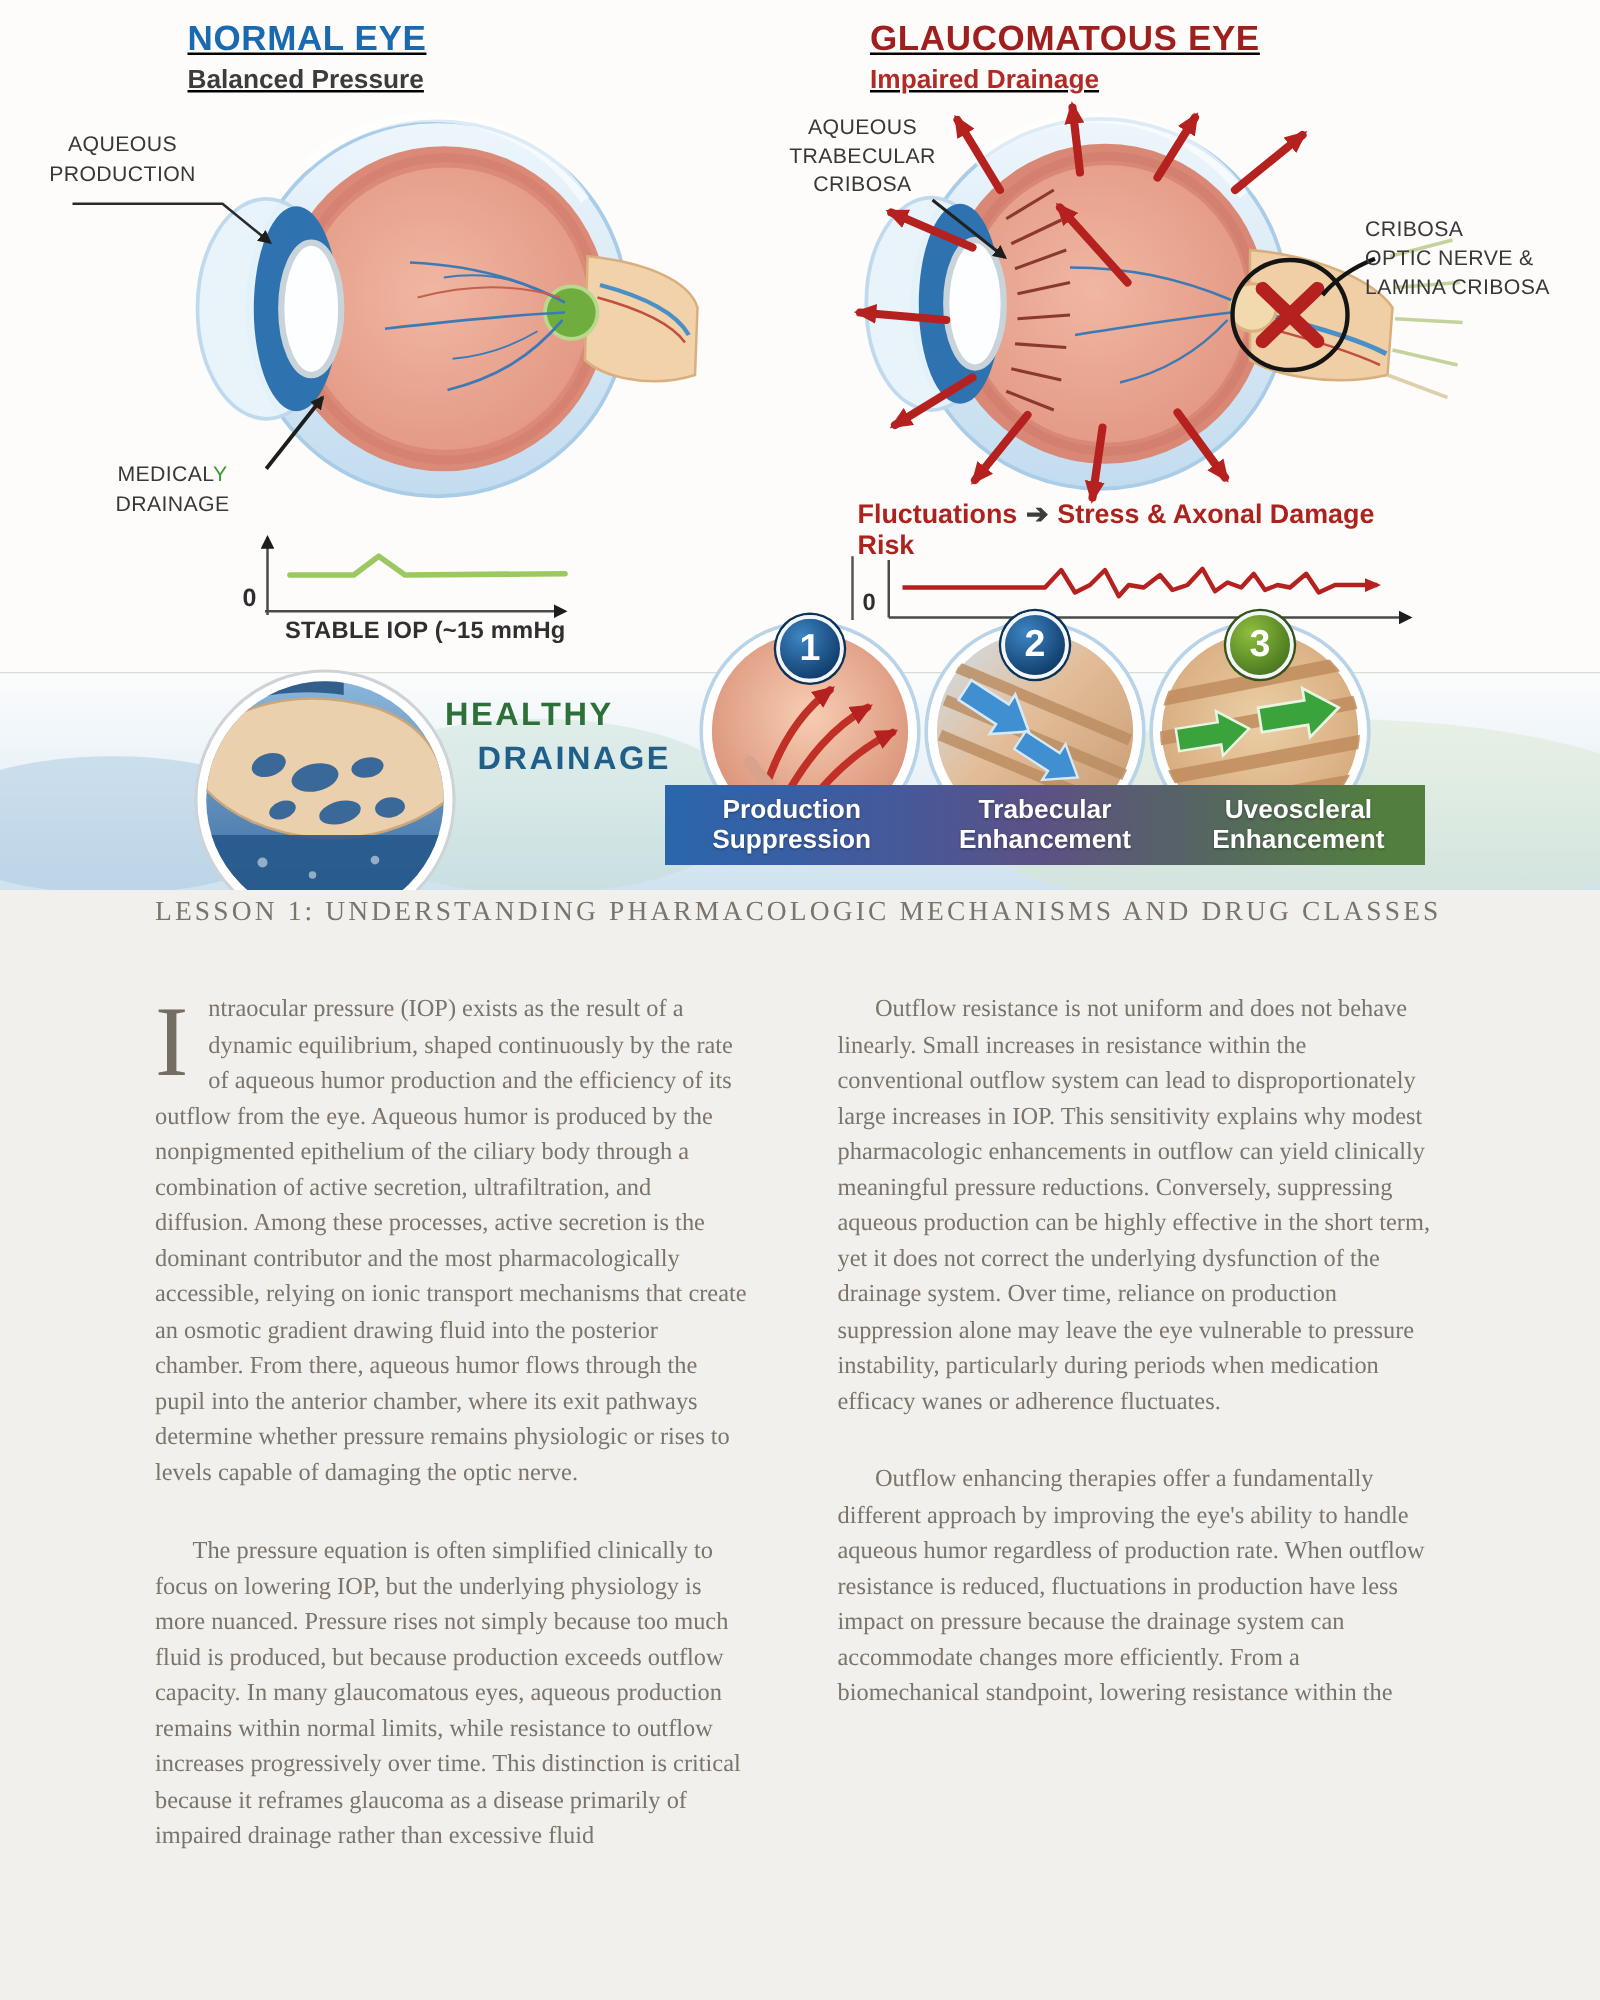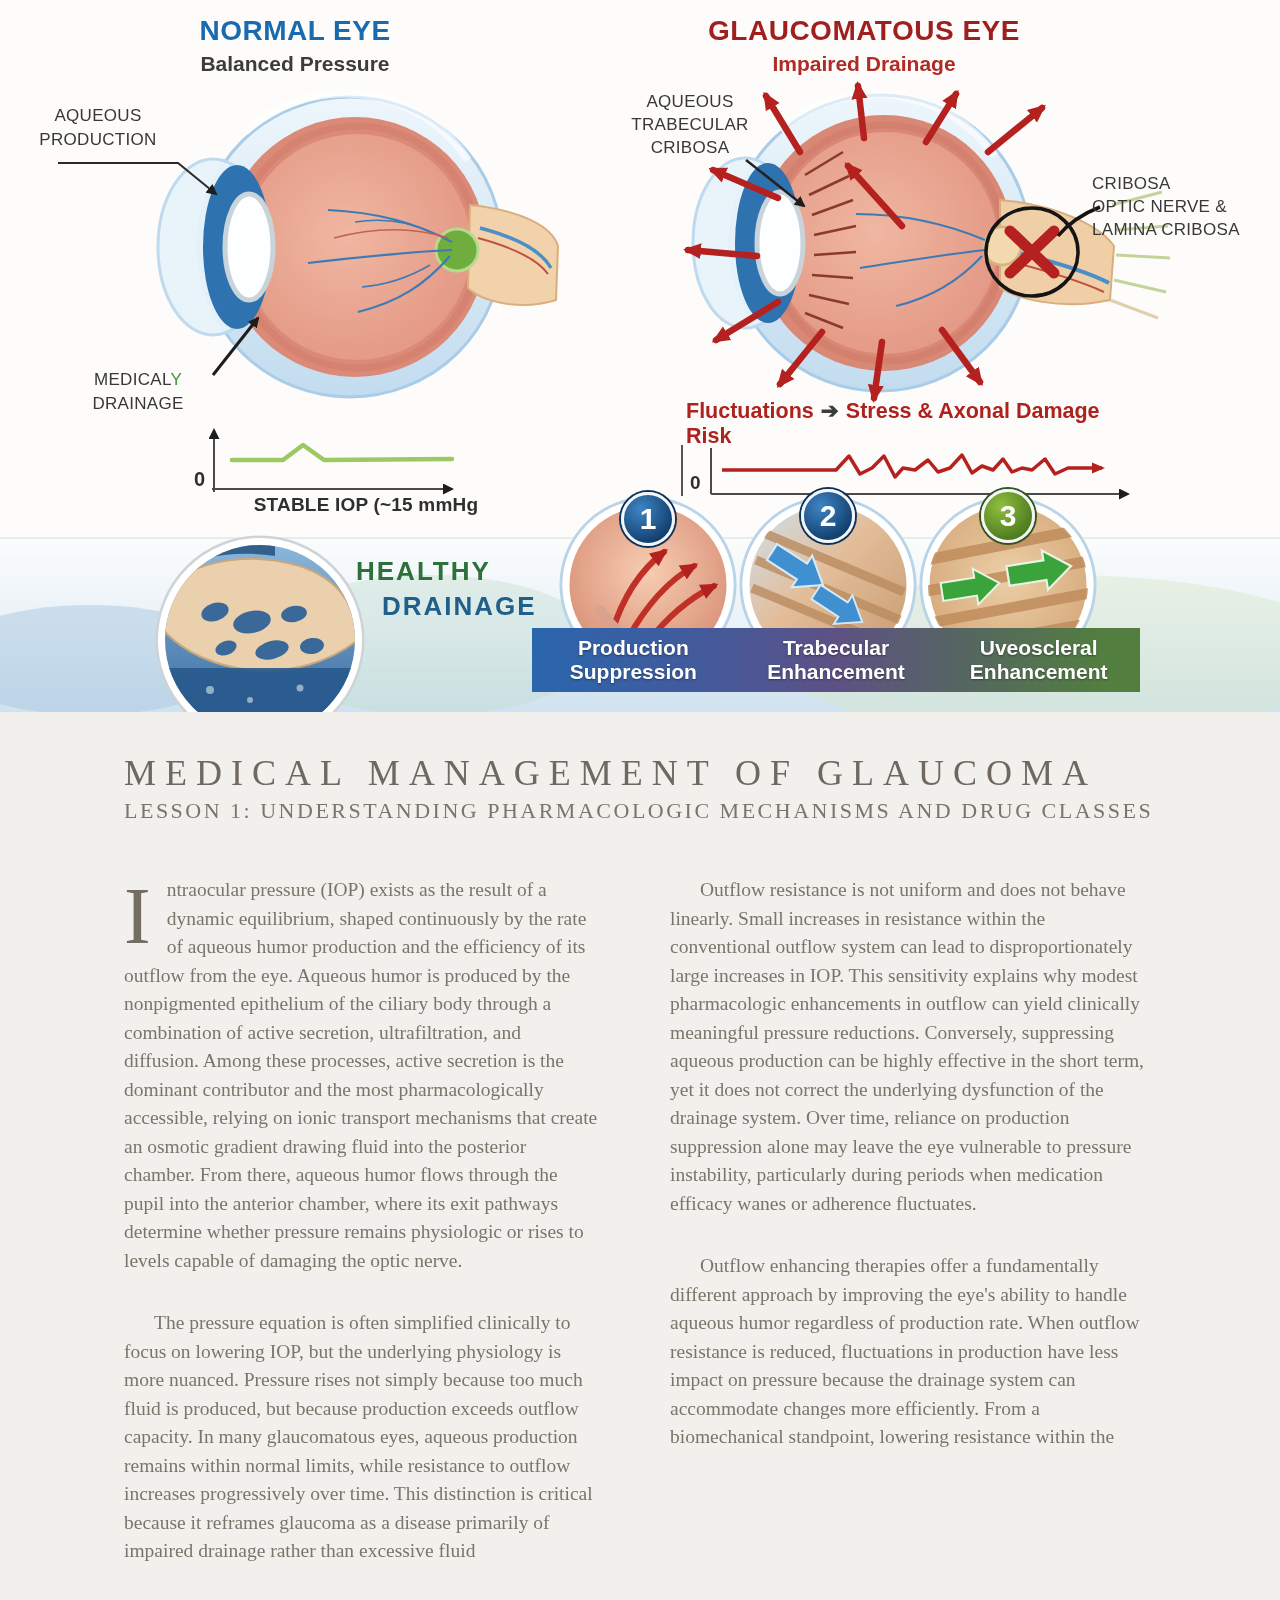--- a/index.html
+++ b/index.html
@@ -3,42 +3,42 @@
 <meta charset="utf-8">
 <style>
   html,body{margin:0;padding:0;background:#e8e6e2;}
   .page{position:relative;width:1280px;height:1600px;overflow:hidden;background:#fcfbf9;
         font-family:"Liberation Sans",sans-serif;}
   
   .illustration{position:absolute;top:0;left:0;width:1280px;height:712px;background:#fdfcfa;}
   .art{position:absolute;top:0;left:0;}
   .lbl{position:absolute;color:#383838;}
   .lbl span{display:block;}
-  .panel-title{position:absolute;text-align:center;line-height:33px;}
+  .panel-title{position:absolute;line-height:33px;text-decoration:underline;}
   .panel-title .t1{display:block;font-size:28px;font-weight:700;letter-spacing:.5px;}
   .panel-title .t2{display:block;font-size:21px;font-weight:600;}
   .pt-left{left:150px;top:14px;width:290px;}
   .pt-left .t1{color:#1a6ab0;}
   .pt-left .t2{color:#3c3c3c;}
   .pt-right{left:696px;top:14px;width:336px;}
   .pt-right .t1{color:#9f1e1e;}
   .pt-right .t2{color:#b02a26;}
   .small-label{font-size:17px;line-height:24px;font-weight:500;letter-spacing:.3px;text-align:center;}
   .aqueous{left:30px;top:104px;width:136px;}
   .healthy-left{left:78px;top:368px;width:120px;}
   .healthy-left .green{display:inline;color:#3f9b35;}
   .healthy-left .black{display:inline;}
   .meshwork{left:628px;top:90px;width:124px;line-height:23px;}
   .damaged{left:1092px;top:172px;width:170px;text-align:left;line-height:23px;}
   .pressure{left:848px;top:200px;width:140px;font-size:18px;font-weight:600;color:#1d1d1d;line-height:26px;text-align:center;}
   .zero{position:absolute;font-size:20px;font-weight:600;color:#2e2e2e;}
   .zero-left{left:194px;top:468px;}
   .zero-right{left:690px;top:472px;font-size:19px;}
-  .stable-caption{position:absolute;left:228px;top:494px;width:240px;text-align:center;
-      font-size:19px;font-weight:600;color:#2f2f2f;letter-spacing:.2px;margin-left:18px;}
+  .stable-caption{position:absolute;left:228px;top:494px;width:240px;
+      font-size:19px;font-weight:600;color:#2f2f2f;letter-spacing:.2px;}
   .fluct{position:absolute;left:686px;top:398px;width:440px;font-size:21.5px;font-weight:700;color:#ae221e;}
   .fluct .arrow{color:#3c3c3c;padding:0 7px;font-weight:700;}
   .healthy-caption{position:absolute;left:356px;top:556px;width:180px;font-weight:600;letter-spacing:2px;}
   .healthy-caption .l1{display:block;font-size:26px;color:#2e7039;}
   .healthy-caption .l2{display:block;font-size:26px;color:#1f5f8a;padding-left:26px;margin-top:4px;}
   .band{position:absolute;left:532px;top:628px;width:608px;height:64px;display:flex;align-items:center;
       background:linear-gradient(90deg,#2a66ad 0%,#45599a 30%,#5d5184 50%,#55675f 72%,#527e3f 94%);}
   .band .cell{flex:1;text-align:center;color:#fff;font-size:21px;font-weight:700;line-height:24px;
       text-shadow:0 1px 2px rgba(0,0,0,.4);}
   .band .cell span{display:block;}
@@ -363,21 +363,20 @@
         <span>Enhancement</span>
       </div>
     </div>
 
     <div class="badge badge-blue b1">1</div>
     <div class="badge badge-blue b2">2</div>
     <div class="badge badge-green b3">3</div>
   </section>
 
   <section class="article">
-    <h1>MEDICAL MANAGEMENT OF GLAUCOMA</h1>
     <h2>LESSON 1: UNDERSTANDING PHARMACOLOGIC MECHANISMS AND DRUG CLASSES</h2>
     <div class="cols">
       <div class="col">
         <p><span class="dropcap">I</span><span>ntraocular pressure (IOP) exists as the result of a dynamic equilibrium, shaped continuously by the rate of aqueous humor production and the efficiency of its outflow from the eye. Aqueous humor is produced by the nonpigmented epithelium of the ciliary body through a combination of active secretion, ultrafiltration, and diffusion. Among these processes, active secretion is the dominant contributor and the most pharmacologically accessible, relying on ionic transport mechanisms that create an osmotic gradient drawing fluid into the posterior chamber. From there, aqueous humor flows through the pupil into the anterior chamber, where its exit pathways determine whether pressure remains physiologic or rises to levels capable of damaging the optic nerve.</span></p>
         <p class="indent">The pressure equation is often simplified clinically to focus on lowering IOP, but the underlying physiology is more nuanced. Pressure rises not simply because too much fluid is produced, but because production exceeds outflow capacity. In many glaucomatous eyes, aqueous production remains within normal limits, while resistance to outflow increases progressively over time. This distinction is critical because it reframes glaucoma as a disease primarily of impaired drainage rather than excessive fluid</p>
       </div>
       <div class="col">
         <p class="indent">Outflow resistance is not uniform and does not behave linearly. Small increases in resistance within the conventional outflow system can lead to disproportionately large increases in IOP. This sensitivity explains why modest pharmacologic enhancements in outflow can yield clinically meaningful pressure reductions. Conversely, suppressing aqueous production can be highly effective in the short term, yet it does not correct the underlying dysfunction of the drainage system. Over time, reliance on production suppression alone may leave the eye vulnerable to pressure instability, particularly during periods when medication efficacy wanes or adherence fluctuates.</p>
         <p class="indent">Outflow enhancing therapies offer a fundamentally different approach by improving the eye's ability to handle aqueous humor regardless of production rate. When outflow resistance is reduced, fluctuations in production have less impact on pressure because the drainage system can accommodate changes more efficiently. From a biomechanical standpoint, lowering resistance within the</p>
       </div>

